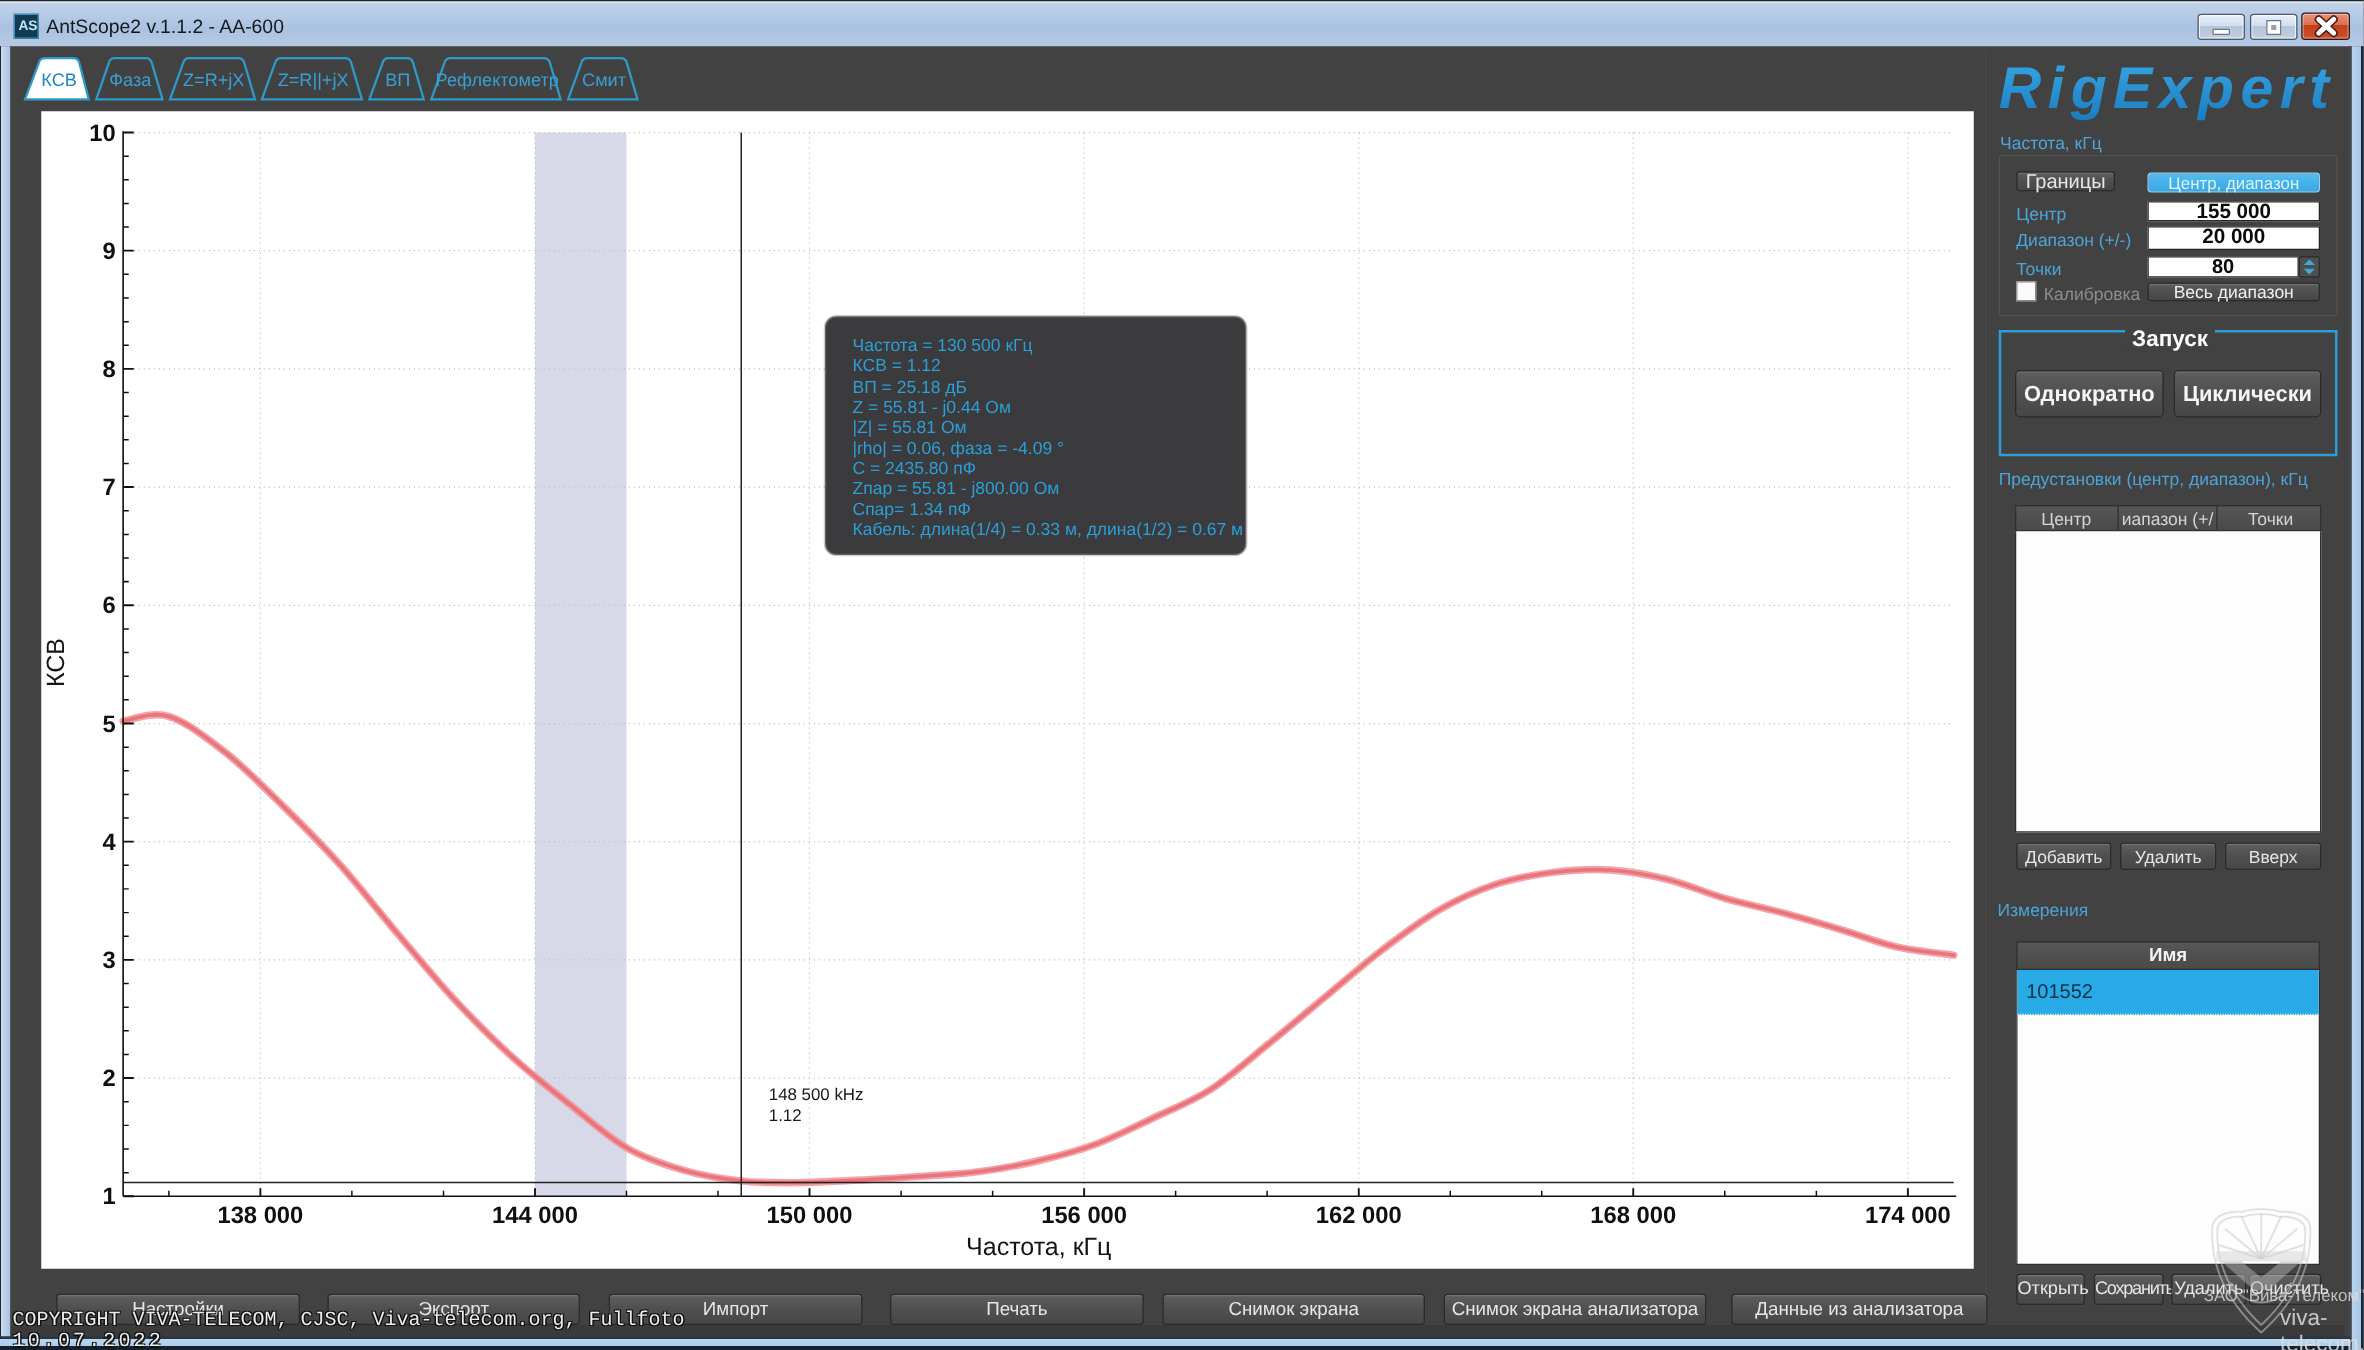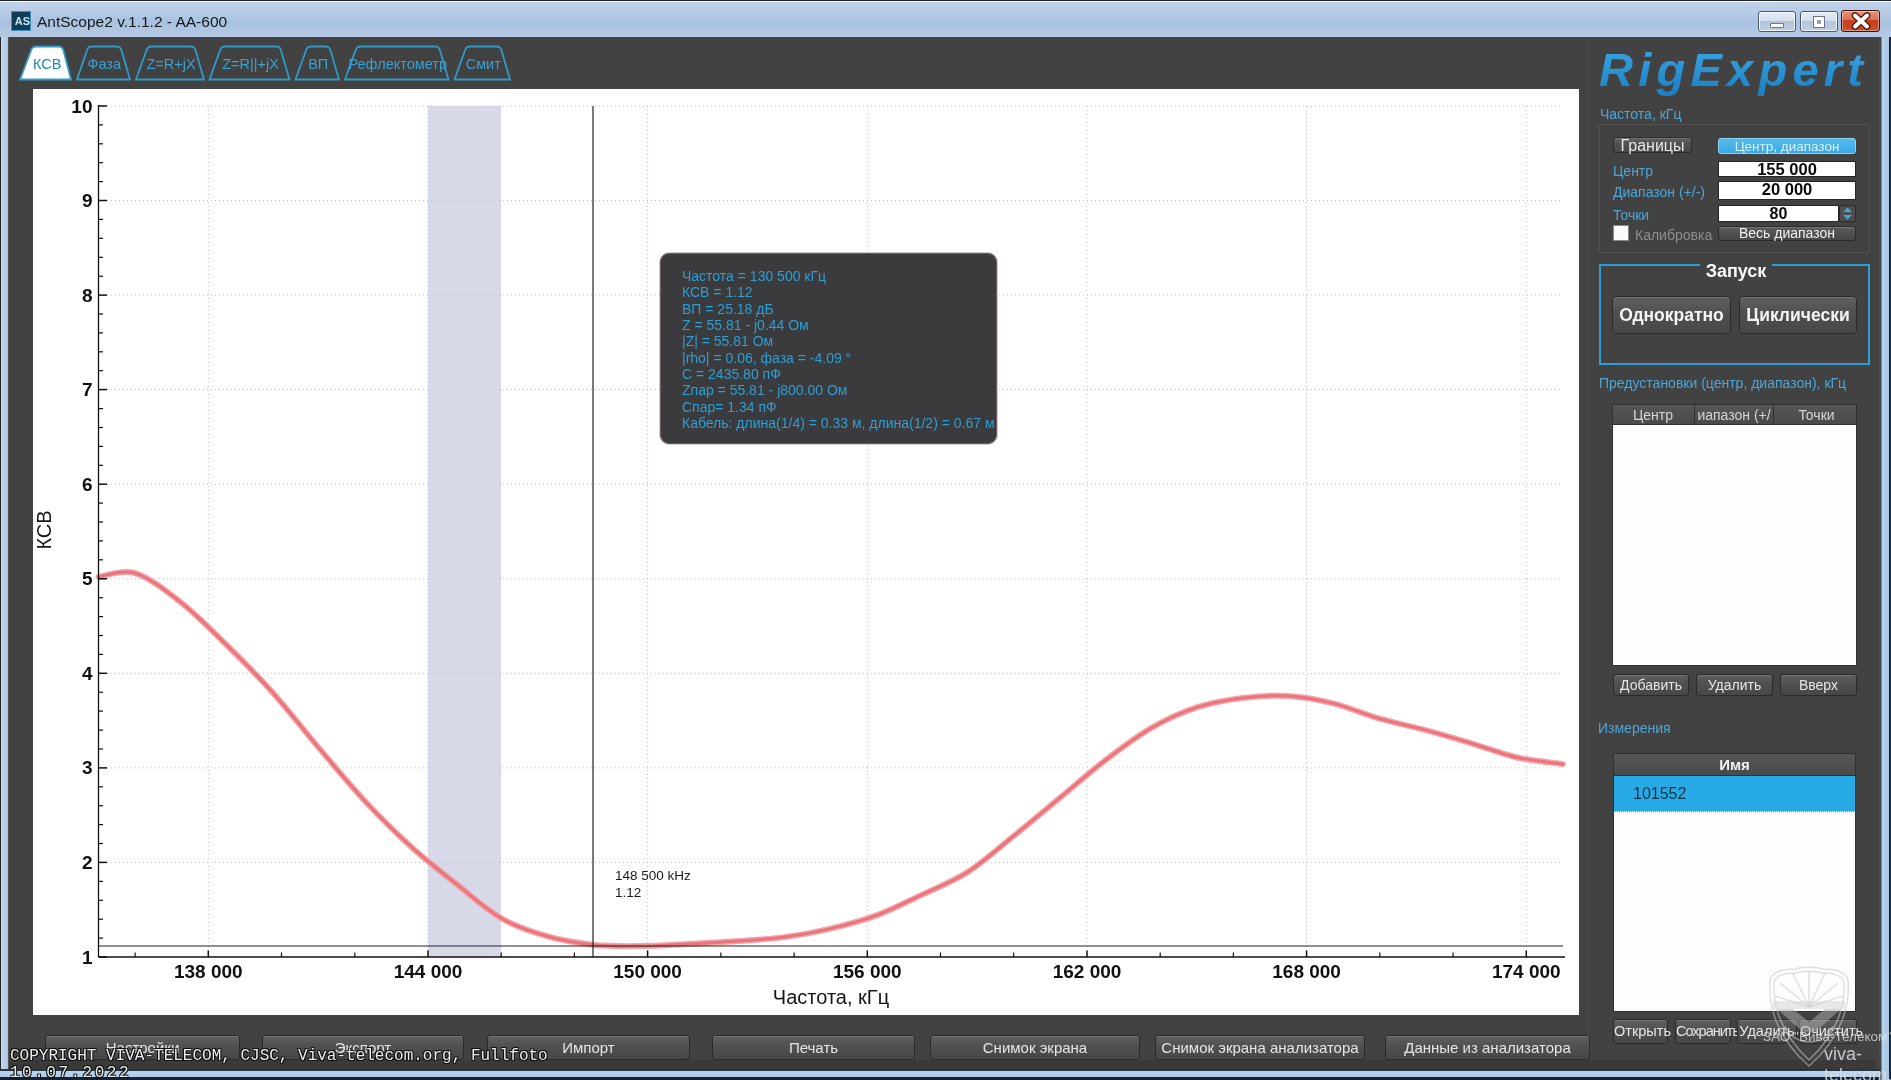--- a/index.html
+++ b/index.html
@@ -215,21 +215,21 @@
 <span class="abs" style="left:81px;width:80px;text-align:center;border-left:1px solid #303030;border-right:1px solid #303030">иапазон (+/</span>
 <span class="abs" style="left:162px;width:83px;text-align:center">Точки</span>
   </div>
 <div class="twhite" style="left:1612px;top:425px;width:245px;height:241px"></div>
 <div class="btn" style="left:1613px;top:674px;width:76px;height:22px;font-size:14px;line-height:20px">Добавить</div>
 <div class="btn" style="left:1696px;top:674px;width:77px;height:22px;font-size:14px;line-height:20px">Удалить</div>
 <div class="btn" style="left:1780px;top:674px;width:77px;height:22px;font-size:14px;line-height:20px">Вверх</div>
 <div class="blbl" style="left:1598px;top:720px">Измерения</div>
 <div class="thead" style="left:1613px;top:753px;width:243px;height:23px;line-height:22px;text-align:center;font-weight:700;color:#f2f2f2;font-size:15px">Имя</div>
 <div class="twhite" style="left:1613px;top:776px;width:243px;height:236px">
-<div style="height:36px;background:#27aae6;border-bottom:1px dotted #f0f0f0;color:#0e3246;font-size:16px;padding:9px 0 0 19px">101552</div>
+<div style="height:36px;background:#27aae6;border-bottom:1px dotted #f0f0f0;color:#0e3246;font-size:16px;padding:9px 0 0 7px">101552</div>
   </div>
 <div class="btn" style="left:1613px;top:1019px;width:55px;height:25px;font-size:14.5px;line-height:23px">Открыть</div>
 <div class="btn" style="left:1675px;top:1019px;width:56px;height:25px;font-size:14.5px;line-height:23px;letter-spacing:-1px">Сохранить</div>
 <div class="btn" style="left:1737px;top:1019px;width:60px;height:25px;font-size:14.5px;line-height:23px">Удалить</div>
 <div class="btn" style="left:1799px;top:1019px;width:58px;height:25px;font-size:14.5px;line-height:23px">Очистить</div>
 <div class="btn" style="left:45px;top:1035px;width:195px;height:25px;font-size:15px;line-height:23px">Настройки</div>
 <div class="btn" style="left:262px;top:1035px;width:202px;height:25px;font-size:15px;line-height:23px">Экспорт</div>
 <div class="btn" style="left:487px;top:1035px;width:203px;height:25px;font-size:15px;line-height:23px">Импорт</div>
 <div class="btn" style="left:712px;top:1035px;width:203px;height:25px;font-size:15px;line-height:23px">Печать</div>
 <div class="btn" style="left:930px;top:1035px;width:210px;height:25px;font-size:15px;line-height:23px">Снимок экрана</div>

